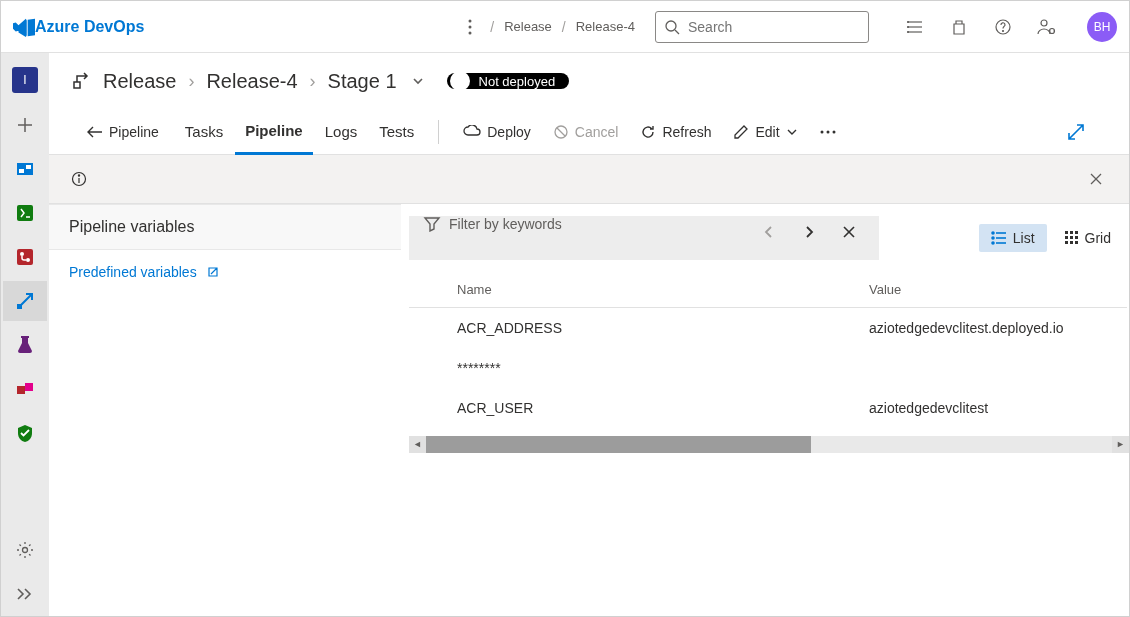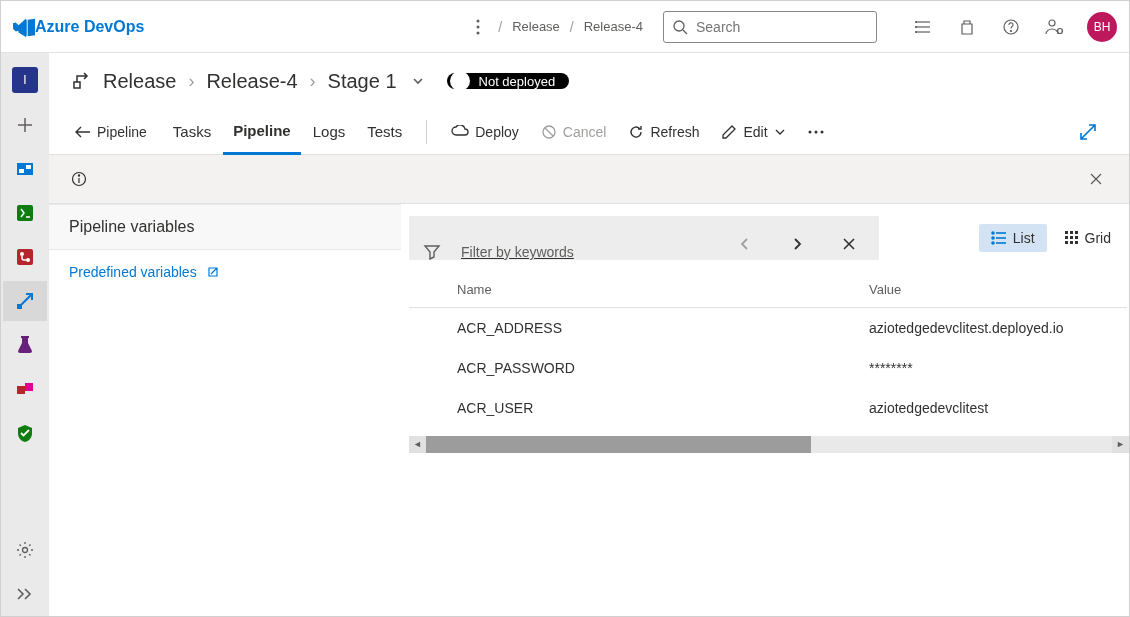--- a/index.html
+++ b/index.html
@@ -9,21 +9,21 @@
   .top-header { height: 52px; display: flex; align-items: center; padding: 0 12px; border-bottom: 1px solid #e1e1e1; gap: 4px; }
   .logo-area { display: flex; align-items: center; gap: 0; margin-right: auto; }
   .logo-icon { width: 22px; height: 22px; color: #0078d4; }
   .logo-text { font-weight: 600; color: #0078d4; font-size: 16px; }
   .header-more-icon { color:#605e5c; padding:0 8px;}
   .bc-sep { color: #a19f9d; padding: 0 6px; }
   .bc-item { color: #605e5c; font-size:13px;}
   .search-box { display: flex; align-items: center; border: 1px solid #8a8886; border-radius: 3px; height: 32px; width: 214px; margin-left: 16px; padding: 0 8px; gap: 8px;}
   .search-box input { border: none; outline: none; font-size: 14px; width: 100%; color:#605e5c;}
   .header-icon-btn { width: 40px; height: 40px; display: flex; align-items: center; justify-content: center; color: #605e5c; cursor: pointer; }
-  .avatar { width: 30px; height: 30px; border-radius: 50%; background: #be185d; color: #fff; display: flex; align-items: center; justify-content: center; font-size: 12px; margin-left:8px; cursor:pointer;}
+  .avatar { width: 30px; height: 30px; border-radius: 50%; background: #8b5cf6; color: #fff; display: flex; align-items: center; justify-content: center; font-size: 12px; margin-left:16px; cursor:pointer;}
   
   
   .body { display: flex; height: calc(100% - 52px); }
   
   
   .nav-rail { width: 48px; background: #eaeaea; display: flex; flex-direction: column; align-items: center; padding-top: 8px; }
   .nav-item { width: 44px; height: 40px; display: flex; align-items: center; justify-content: center; color: #605e5c; cursor: pointer; position:relative; margin:2px 0;}
   .nav-item.current { background:#d8d8d8;}
   .nav-item.initial { background:#27348b; color:#fff; font-size:12px; border-radius:3px; width:26px; height:26px; margin:6px 0 10px;}
   .nav-spacer { flex:1; }
@@ -34,42 +34,42 @@
   
   .stage-bar { height: 56px; display: flex; align-items: center; padding: 0 22px; gap: 10px; }
   .stage-icon { width:22px; height:22px; display:flex; align-items:center; justify-content:center;}
   .stage-crumb { font-size: 20px; color: #323130; }
   .stage-sep { color: #a19f9d; font-size:18px; padding:0 2px;}
   .deploy-pill { display: flex; align-items: center; background: #000; color: #fff; border-radius: 14px; height: 16px; padding-right: 14px; margin-left: 8px;}
   .pill-knob { width: 20px; height: 20px; background: #fff; border-radius: 50%; margin: 3px; }
   .pill-text { font-size: 13px; margin-left:6px;}
   .chevron-dd { padding: 0 4px; color:#605e5c;}
   
-  .tab-bar { height: 46px; display: flex; align-items: center; padding: 0 26px; border-bottom: 1px solid #e1e1e1; gap: 2px;}
+  .tab-bar { height: 46px; display: flex; align-items: center; padding: 0 38px; border-bottom: 1px solid #e1e1e1; gap: 2px;}
   .back-pipeline { display:flex; align-items:center; gap:6px; cursor:pointer; margin-right:14px;}
   .tab { padding: 0 10px; height: 100%; display: flex; align-items: center; cursor: pointer; font-size: 15px; }
   .tab.active { border-bottom: 3px solid #0078d4; font-weight: 600; padding-bottom:0; margin-bottom:-1px;}
   .toolbar-sep { width: 1px; height: 24px; background: #d0d0d0; margin: 0 12px; }
   .tb-btn { display: flex; align-items: center; gap: 6px; padding: 0 10px; cursor: pointer; height: 100%; }
   .tb-btn.disabled { color: #a19f9d; cursor:default;}
   .tb-spacer { flex:1;}
   .expand-icon { color:#0078d4; cursor:pointer; padding:0 6px;}
   
   .info-banner { background: #f3f2f1; padding: 13px 22px; display: flex; align-items: center; gap: 12px; font-size:13px; border-bottom:1px solid #e1e1e1;}
   .info-banner b { font-weight: 600; }
   .banner-close { margin-left:auto; cursor:pointer; color:#605e5c; padding:4px;}
   
   .content { flex:1; display:flex; overflow:hidden;}
   .side-panel { width: 352px; }
   .sp-heading { background:#f8f8f8; border-bottom:1px solid #e8e8e8; border-top:1px solid #e8e8e8; padding: 13px 20px; font-size:16px;}
   .sp-link { color:#0078d4; padding: 14px 20px; display:flex; align-items:center; gap:10px; cursor:pointer; font-size:14px;}
   
   .var-area { flex:1; display:flex; flex-direction:column; padding-left:8px; overflow:hidden;}
   .filter-row { display:flex; align-items:center; gap:12px; padding:12px 0 12px 0;}
-  .filter-box { flex:0 0 470px; background:#ededed; height:44px; display:flex; align-items:flex-end; padding:0 14px; gap:20px;text-decoration:underline;}
+  .filter-box { flex:0 0 470px; background:#ededed; height:44px; display:flex; align-items:flex-start; padding:0 14px; gap:8px;}
   .filter-box .filter-text { color:#605e5c; flex:1;}
   .nav-arrow { width:32px; height:32px; display:flex; align-items:center; justify-content:center; cursor:pointer;}
   .nav-arrow.disabled { color:#a19f9d; cursor:default;}
   .view-toggle-group { margin-left:auto; display:flex; gap:6px; padding-right:6px;}
   .view-btn { display:flex; align-items:center; gap:6px; padding:6px 12px; cursor:pointer; border-radius:2px;}
   .view-btn.active { background:#d3e3f3;}
   
   .var-table { flex:1; overflow:hidden; padding-right:2px;}
   .var-header { display:flex; padding:10px 0 10px 48px; border-bottom:1px solid #e1e1e1; color:#605e5c; font-size:13px;}
   .col-name { width:412px;}
@@ -405,21 +405,20 @@
         <div class="var-table">
           <div class="var-header">
             <div class="col-name">Name</div>
             <div class="col-value">Value</div>
           </div>
           <div class="var-row">
             <div class="col-name">ACR_ADDRESS</div>
             <div class="col-value">aziotedgedevclitest.deployed.io</div>
           </div>
           <div class="var-row">
-            <div class="col-name">ACR_PASSWORD</div>
             <div class="col-value">********</div>
           </div>
           <div class="var-row">
             <div class="col-name">ACR_USER</div>
             <div class="col-value">aziotedgedevclitest</div>
           </div>
         </div>
 
         <div class="hscroll">
           <div class="hscroll-arrow">◄</div>

